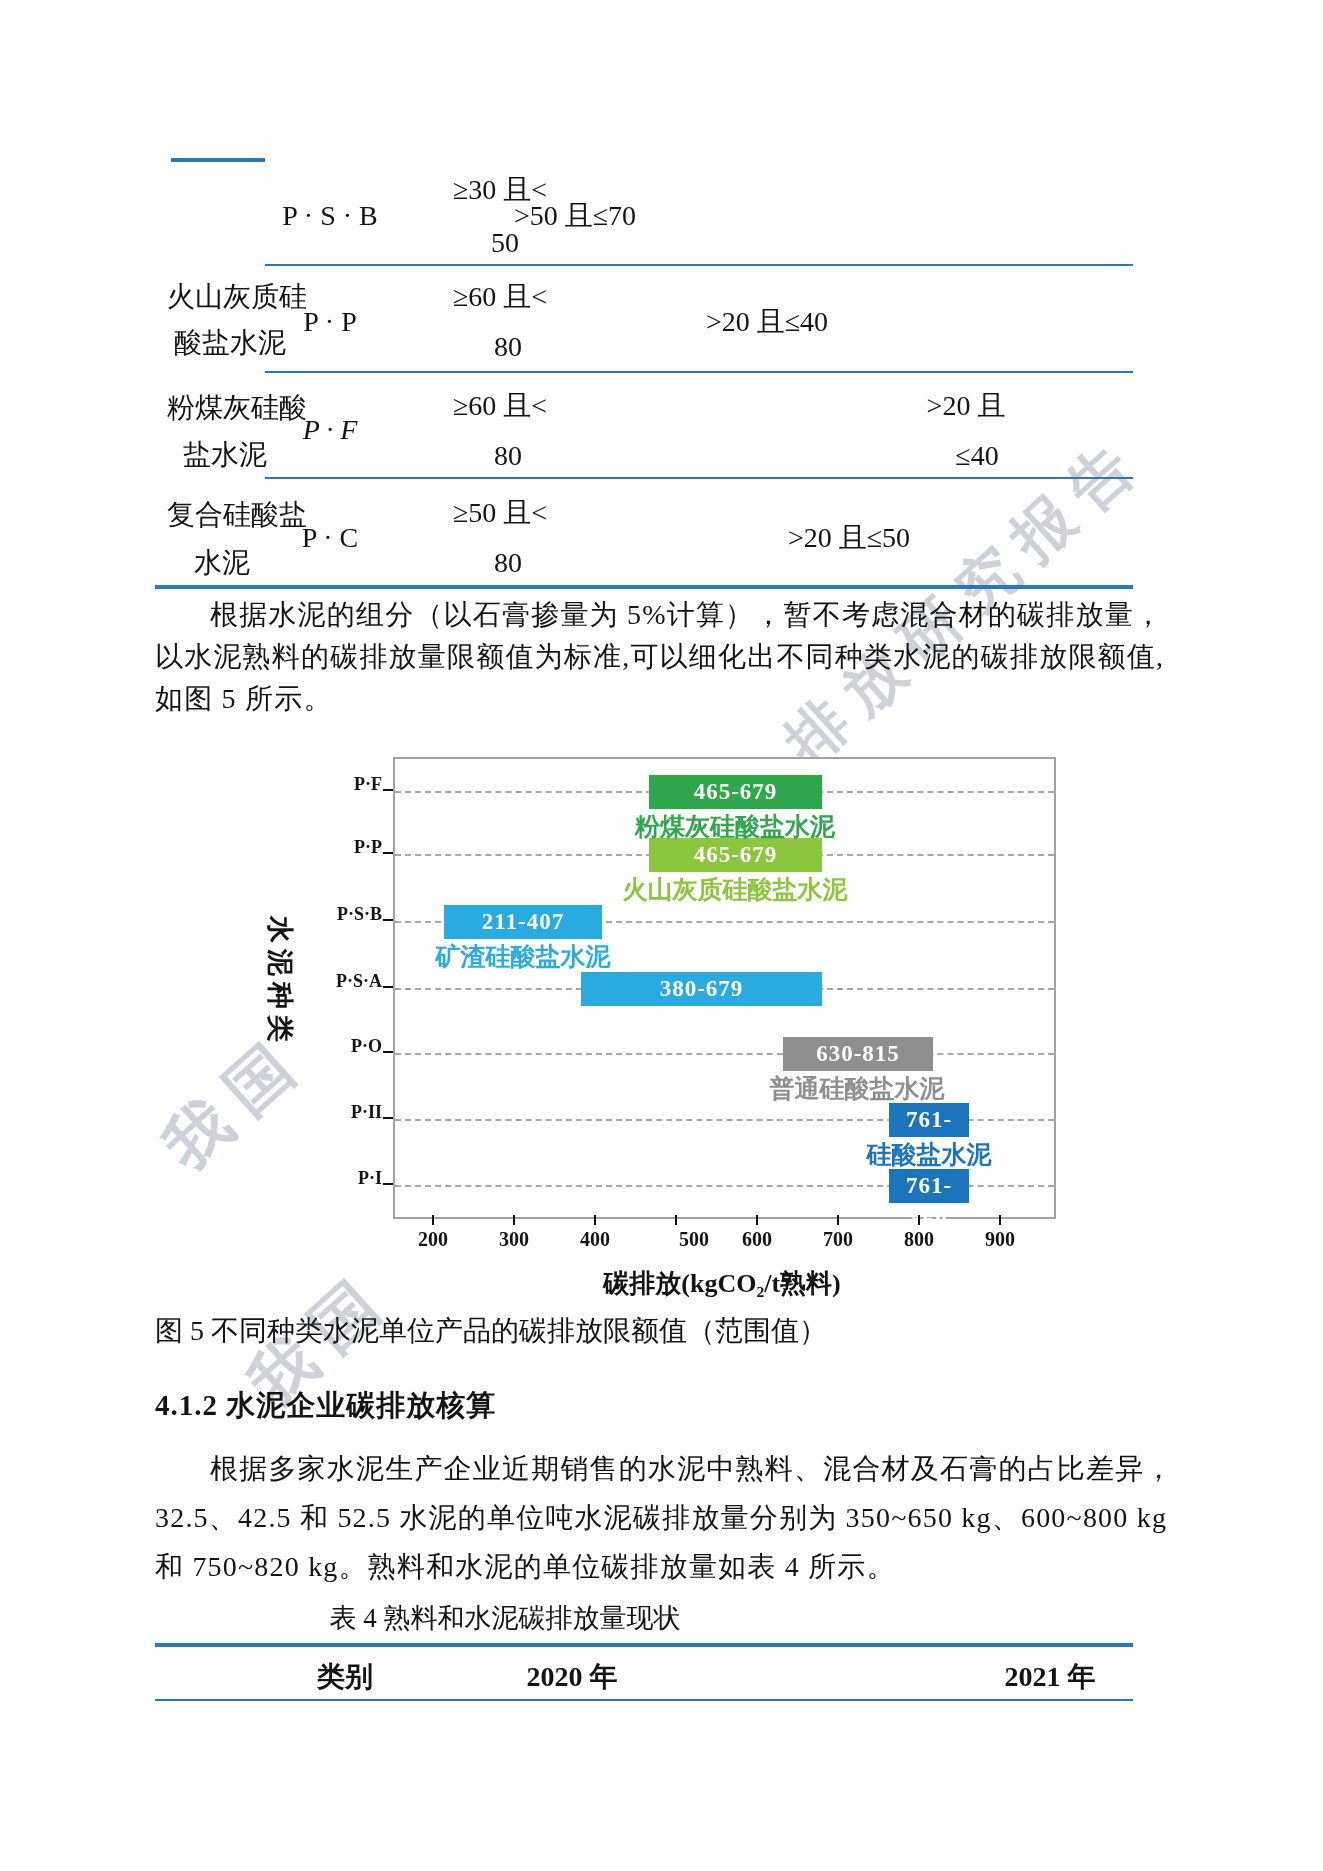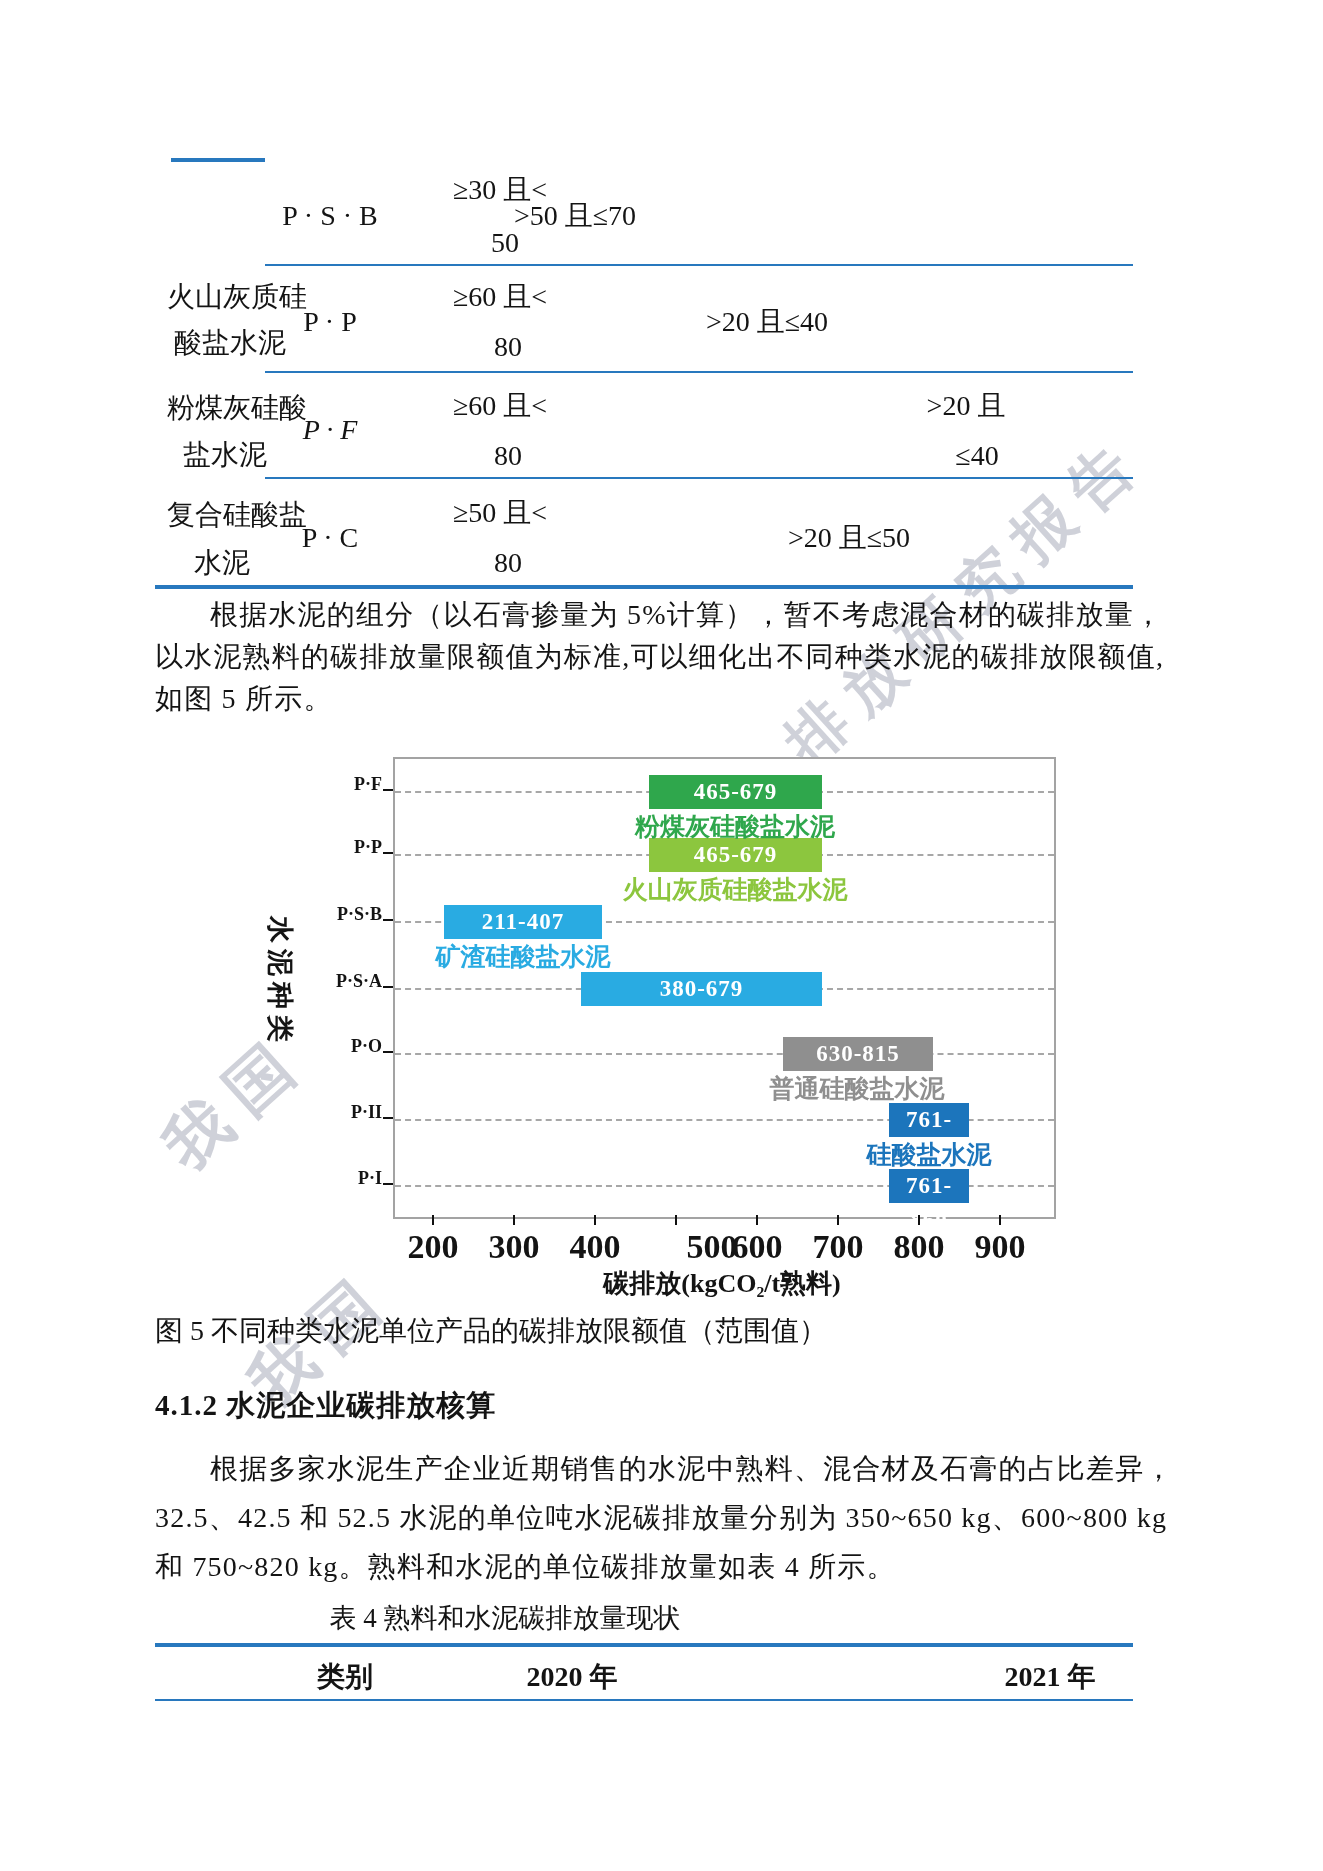--- a/index.html
+++ b/index.html
@@ -18,21 +18,21 @@
   .body-line{position:absolute;font-size:28px;letter-spacing:1.2px;white-space:nowrap;}
   
   #chart-box{position:absolute;left:393px;top:757px;width:659px;height:458px;border:2px solid #a3a3a3;background:#ffffff;}
   .gridline{position:absolute;left:0;width:100%;height:0;border-top:2px dashed #a7a7a7;}
   .bar{position:absolute;height:34px;text-align:center;}
   .bar span{color:#ffffff;font-weight:bold;font-size:23px;line-height:34px;letter-spacing:1px;}
   .glabel{position:absolute;width:320px;text-align:center;font-weight:bold;font-size:25px;white-space:nowrap;}
   .ycat{position:absolute;left:270px;width:112px;text-align:right;font-weight:bold;font-size:18px;}
   .ytick{position:absolute;left:383px;width:10px;height:2px;background:#111;}
   .xtick{position:absolute;width:2px;height:10px;background:#111;top:1215px;}
-  .xlab{position:absolute;width:80px;text-align:center;top:1228px;font-weight:bold;font-size:34px;}
+  .xlab{position:absolute;width:80px;text-align:center;top:1228px;font-weight:bold;font-size:20px;}
   .tbl-head{position:absolute;font-weight:bold;font-size:28px;width:200px;text-align:center;}
 </style>
 </head>
 <body>
 
 <div id="page">
 
   <div class="wm" style="left:735px;top:560px;width:460px;font-size:60px;letter-spacing:16px;transform:rotate(-42deg);">排放研究报告</div>
   <div class="wm" style="left:130px;top:1058px;width:210px;font-size:64px;letter-spacing:18px;transform:rotate(-42deg);">我国</div>
   <div class="wm" style="left:215px;top:1295px;width:210px;font-size:64px;letter-spacing:18px;transform:rotate(-42deg);">我国</div>
@@ -119,21 +119,21 @@
   <div class="xtick" style="left:513px;"></div>
   <div class="xtick" style="left:594px;"></div>
   <div class="xtick" style="left:675px;"></div>
   <div class="xtick" style="left:756px;"></div>
   <div class="xtick" style="left:837px;"></div>
   <div class="xtick" style="left:918px;"></div>
   <div class="xtick" style="left:999px;"></div>
   <div class="xlab" style="left:393px;">200</div>
   <div class="xlab" style="left:474px;">300</div>
   <div class="xlab" style="left:555px;">400</div>
-  <div class="xlab" style="left:672px;">500</div>
+  <div class="xlab" style="left:654px;">500</div>
   <div class="xlab" style="left:717px;">600</div>
   <div class="xlab" style="left:798px;">700</div>
   <div class="xlab" style="left:879px;">800</div>
   <div class="xlab" style="left:960px;">900</div>
 
   <div style="position:absolute;left:522px;top:1266px;width:400px;text-align:center;font-weight:bold;font-size:26px;">碳排放(kgCO₂/t熟料)</div>
 
   <div style="position:absolute;left:155px;top:1312px;width:800px;text-align:left;font-size:28px;">图 5 不同种类水泥单位产品的碳排放限额值（范围值）</div>
 
   <div style="position:absolute;left:155px;top:1386px;font-size:29px;font-weight:bold;letter-spacing:1px;">4.1.2 水泥企业碳排放核算</div>

